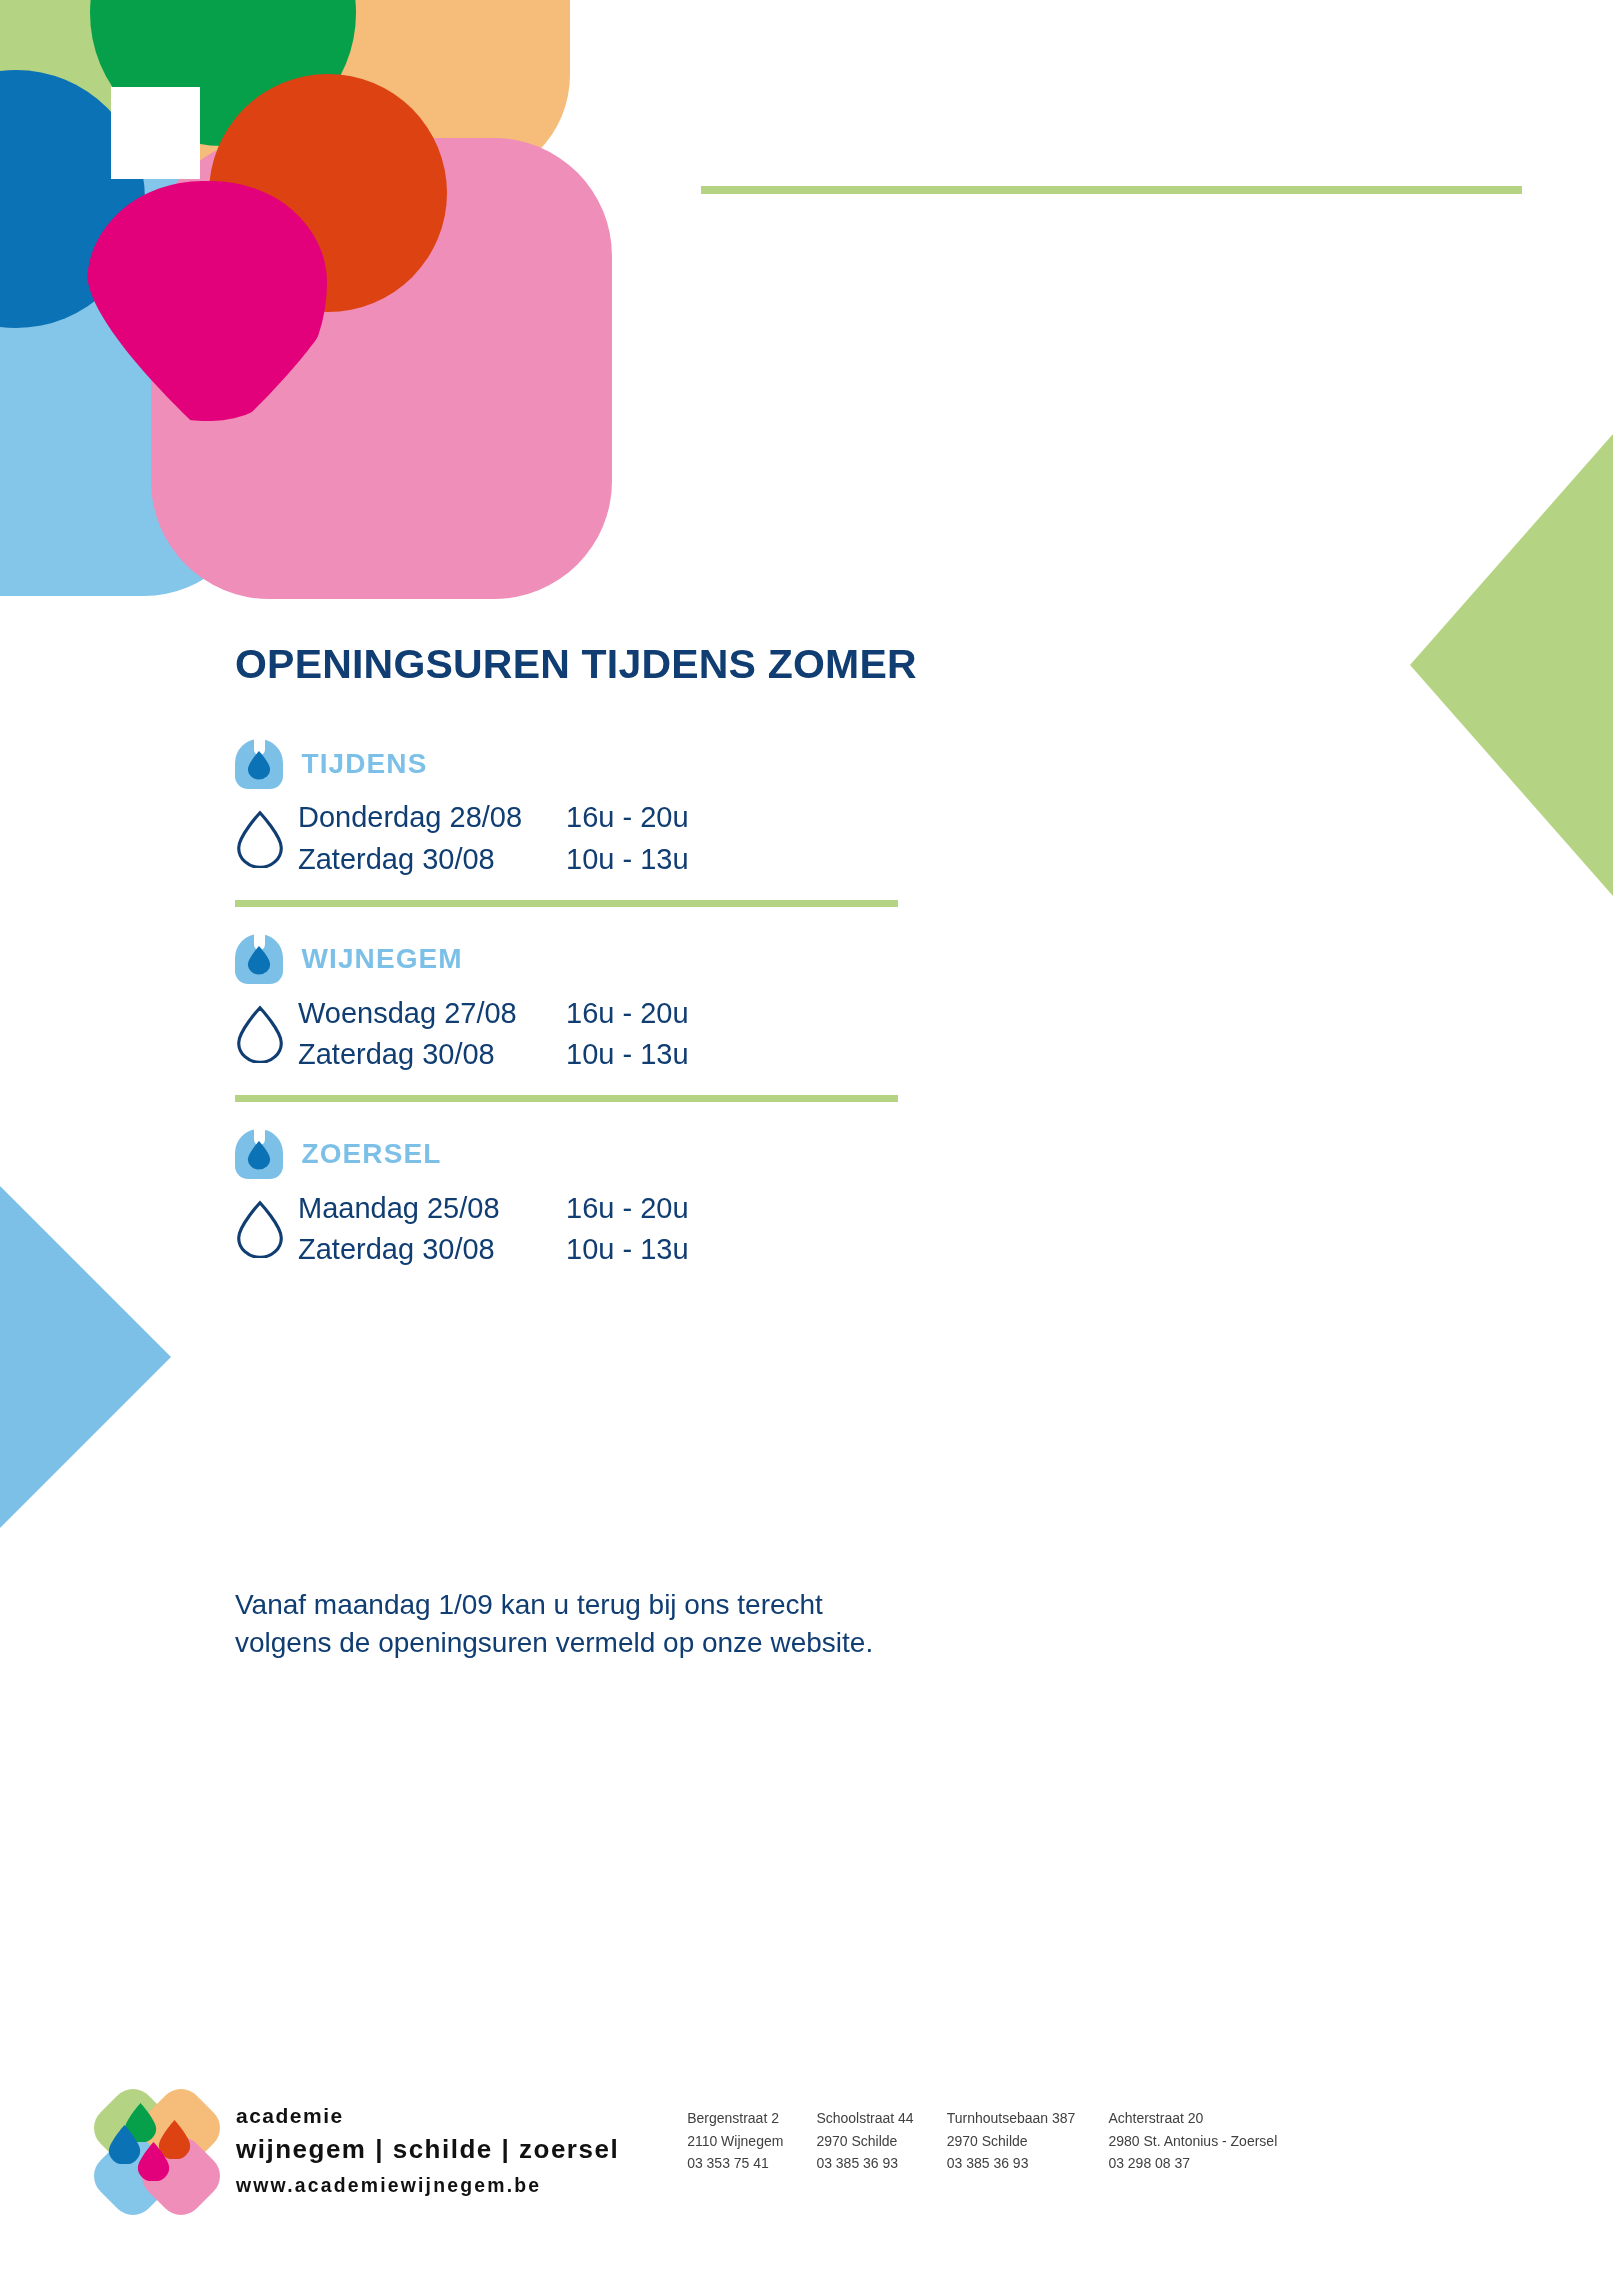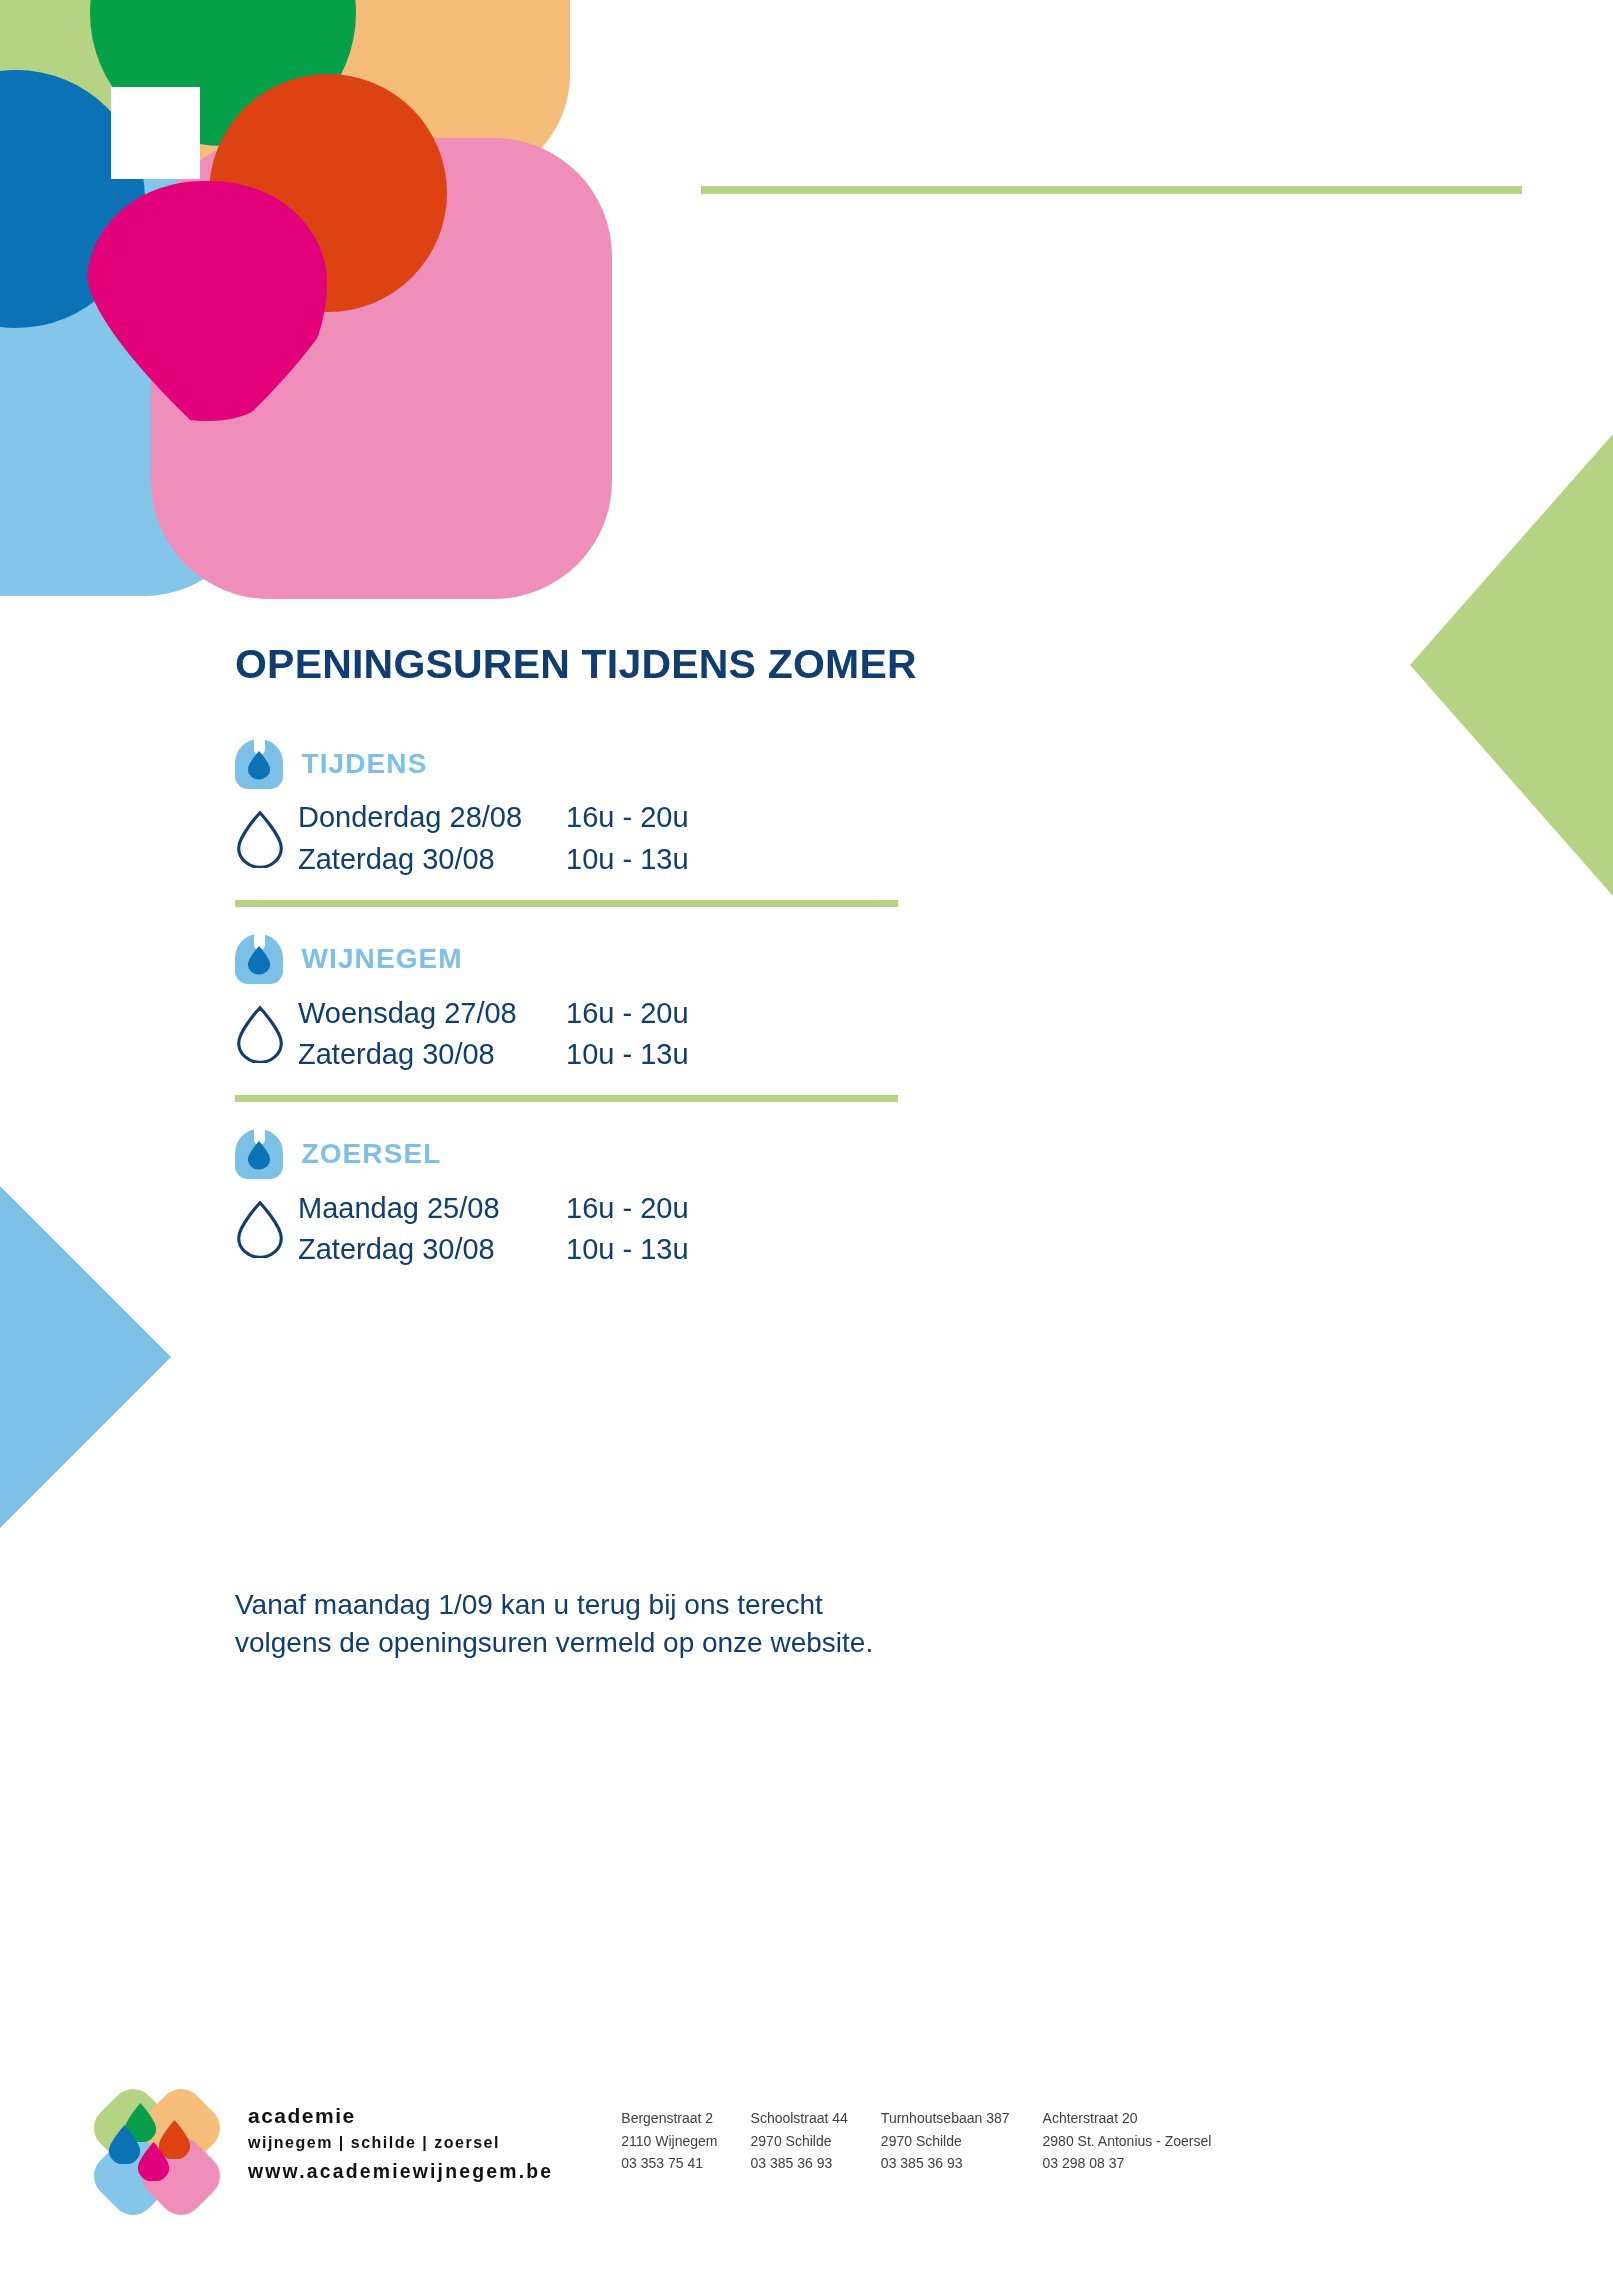--- a/index.html
+++ b/index.html
@@ -131,23 +131,23 @@
   .footer { position:absolute; left:92px; top:2081px; width:1440px; display:flex; align-items:flex-start; }
 
   .logo-mark { position:relative; width:131px; height:131px; flex:0 0 131px; margin-top:9.2px; }
   .logo-mark .lobe { position:absolute; width:68px; height:68px; border-radius:22px; }
   .lobe-lg  { left:7.4px;  top:3.7px;  background:#b5d483; transform:rotate(45deg); }
   .lobe-or  { left:55px; top:3.7px;  background:#f6bc7a; transform:rotate(45deg); }
   .lobe-lb  { left:7.4px;  top:52px; background:#84c5ea; transform:rotate(45deg); }
   .lobe-pk  { left:55px; top:52px; background:#ef8fb9; transform:rotate(45deg); }
   .logo-mark .dot { position:absolute; width:35px; height:41px; }
 
-  .logo-text { margin-left:25px; padding-top:20px; }
+  .logo-text { margin-left:13px; padding-top:20px; }
   .logo-text .l1 { font-size:21px; font-weight:bold; letter-spacing:1.5px; color:#111111; line-height:1.45; }
-  .logo-text .l2 { font-size:16px; font-weight:bold; letter-spacing:1.5px; color:#111111; line-height:1.45; }
+  .logo-text .l2 { font-size:26px; font-weight:bold; letter-spacing:1.5px; color:#111111; line-height:1.45; }
   .logo-text .l3 { font-size:19.4px; font-weight:bold; letter-spacing:2.2px; color:#111111; line-height:1.7; }
 
   .addresses { display:flex; margin-left:68px; padding-top:26px; }
   .addr { margin-right:33px; }
   .addr div { font-size:14px; color:#404040; line-height:1.62; white-space:nowrap; font-weight:normal; }
 </style>
 </head>
 <body>
 
 <div class="blobs">

